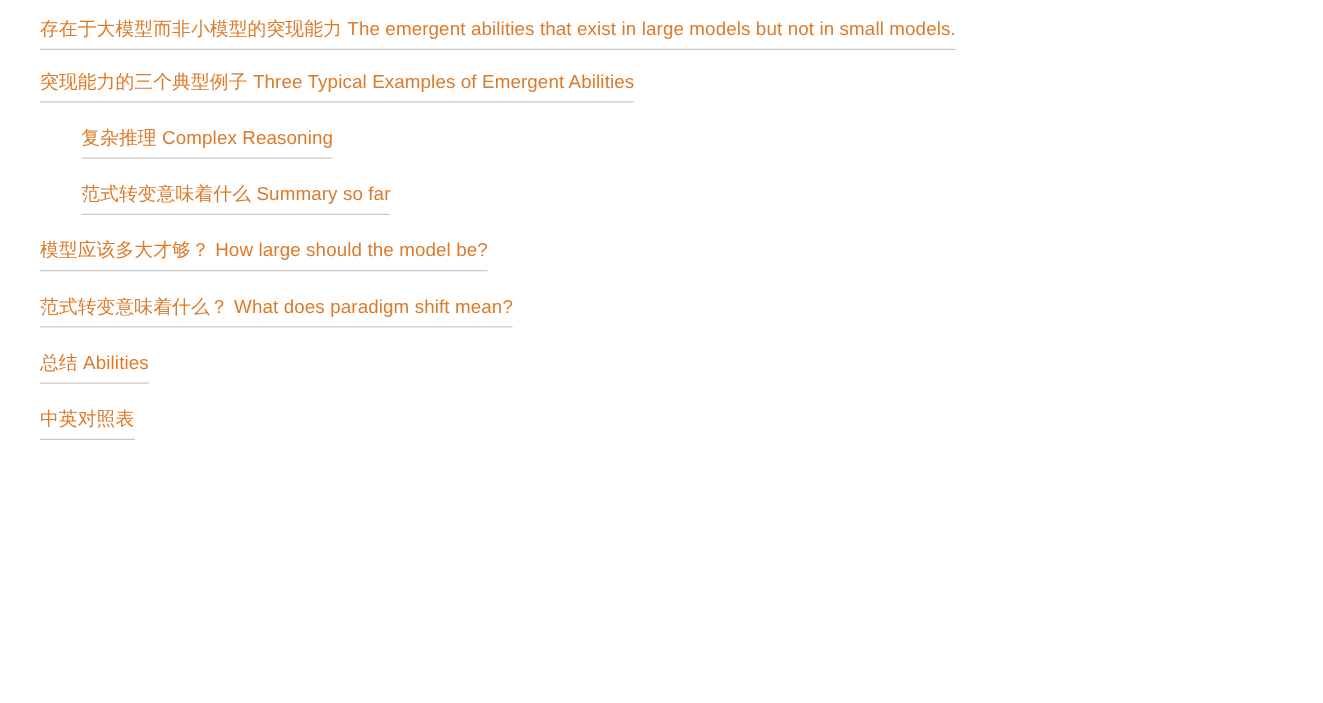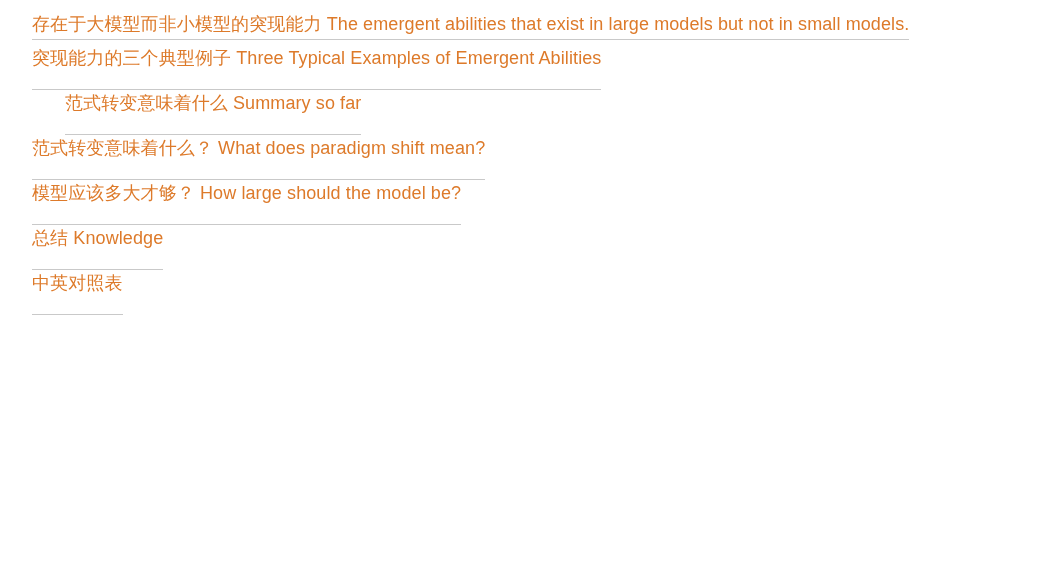--- a/index.html
+++ b/index.html
@@ -17,63 +17,67 @@
 
   #toc-list {
     padding: 0;
     margin: 0;
     list-style: none;
   }
 
   .toc-row {
     height: 45px;
     display: flex;
+    align-items: center;
     padding-left: 32px;
     box-sizing: border-box;
   }
   .toc-row.level-1 {
     padding-left: 65px;
   }
   .toc-row.first-row {
     height: 45px;
     align-items: flex-end;
     padding-bottom: 5px;
   }
 
   .toc-link {
     display: inline-block;
     color: #DD7A2A;
-    font-size: 18px;
+    font-size: 15px;
     line-height: 26px;
     letter-spacing: 0.1px;
     text-decoration: none;
     border-bottom: 1px solid #C9C9C9;
     padding-bottom: 2px;
     white-space: pre;
     cursor: pointer;
   }
 </style>
 </head>
 <body>
 
 <ul id="toc-list">
     <li class="toc-row level-0 first-row">
       <a class="toc-link" href="#">存在于大模型而非小模型的突现能力 The emergent abilities that exist in large models but not in small models.</a>
     </li>
     <li class="toc-row level-0">
       <a class="toc-link" href="#">突现能力的三个典型例子 Three Typical Examples of Emergent Abilities</a>
     </li>
     <li class="toc-row level-1">
+      <a class="toc-link" href="#">复杂推理 Complex Reasoning</a>
+    </li>
+    <li class="toc-row level-1">
       <a class="toc-link" href="#">范式转变意味着什么 Summary so far</a>
+    </li>
+    <li class="toc-row level-0">
+      <a class="toc-link" href="#">模型应该多大才够？ How large should the model be?</a>
     </li>
     <li class="toc-row level-0">
       <a class="toc-link" href="#">范式转变意味着什么？ What does paradigm shift mean?</a>
     </li>
     <li class="toc-row level-0">
-      <a class="toc-link" href="#">模型应该多大才够？ How large should the model be?</a>
-    </li>
-    <li class="toc-row level-0">
-      <a class="toc-link" href="#">总结 Knowledge</a>
+      <a class="toc-link" href="#">总结 Abilities</a>
     </li>
     <li class="toc-row level-0">
       <a class="toc-link" href="#">中英对照表</a>
     </li>
   </ul>
 
 </body></html>

